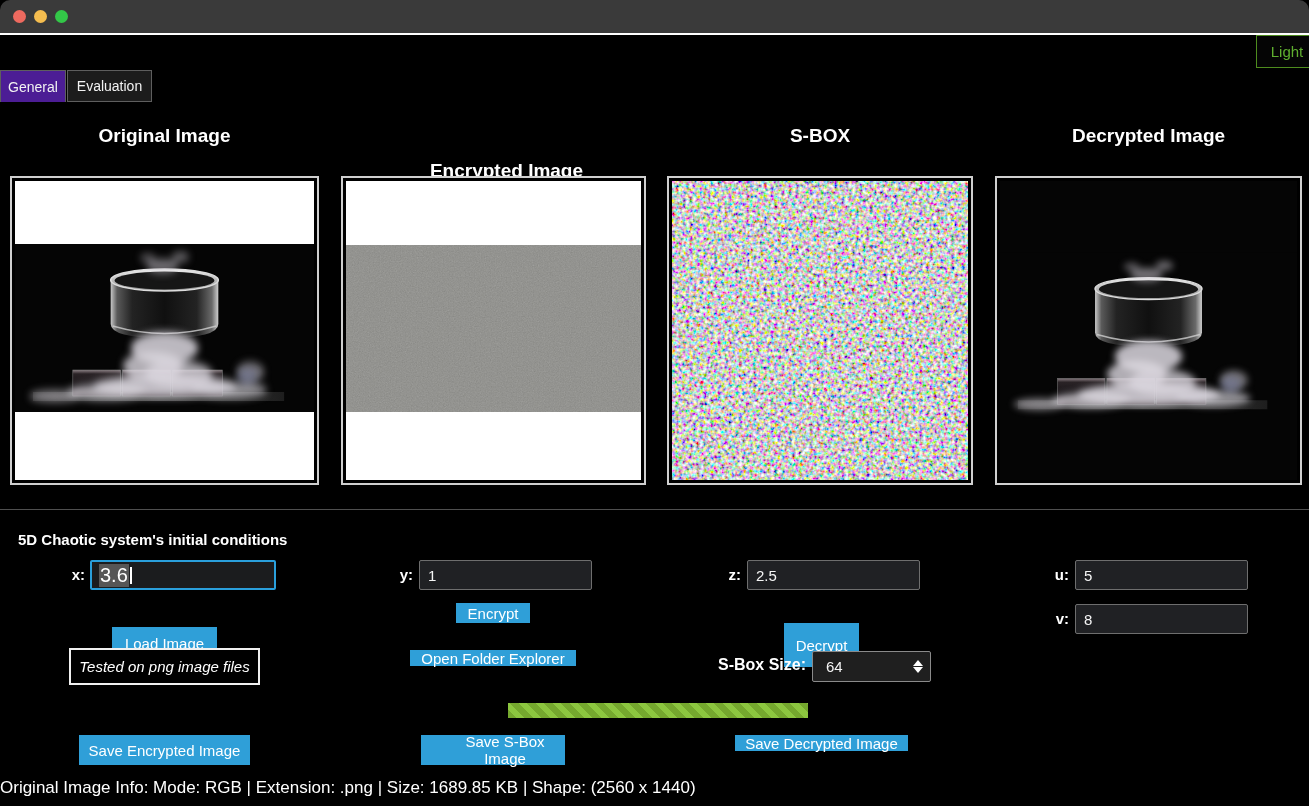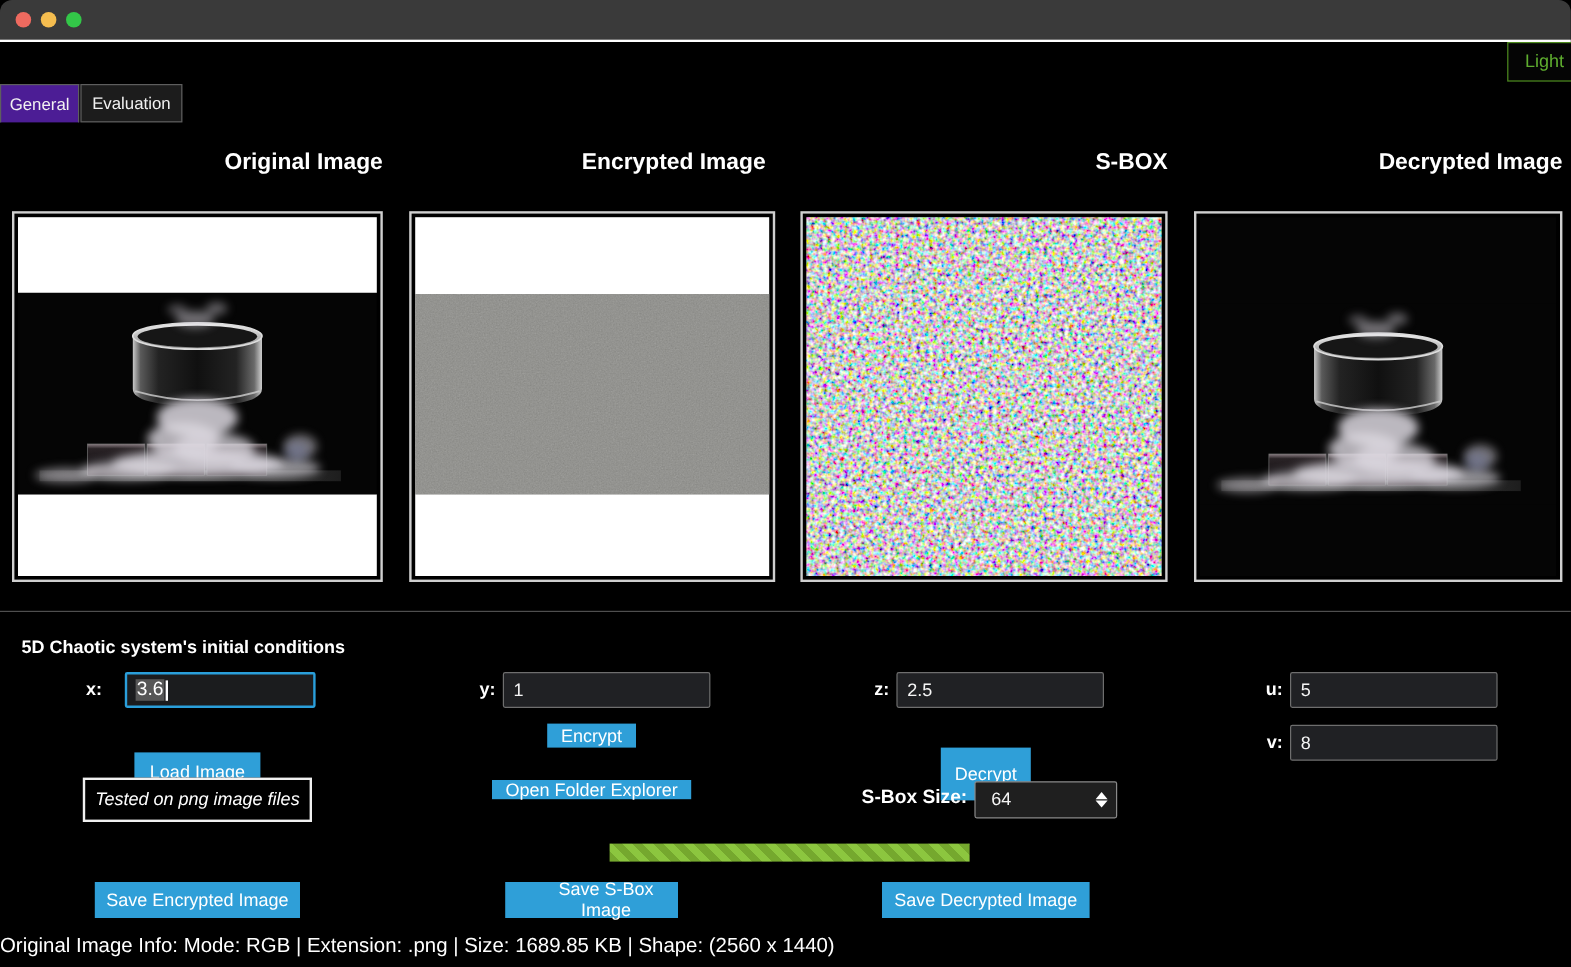--- a/index.html
+++ b/index.html
@@ -21,23 +21,23 @@
                font-size:15px; display:flex; align-items:center; justify-content:center; }
 
   
   .tab { position:absolute; top:70px; height:32px; display:flex; align-items:center;
          justify-content:center; font-size:14px; color:#f2f2f2; }
   .tab-general { left:0; width:66px; background:#4c1d95; border:1px solid #5e5e5e; border-bottom:none; }
   .tab-eval { left:67px; width:85px; background:#1c1c1c; border:1px solid #5e5e5e; }
 
   
   .panel-header { position:absolute; top:125px; height:24px; font-size:19px; font-weight:700;
-                  text-align:right; color:#fff; }
+                  text-align:center; color:#fff; }
   .ph1 { left:10px;  width:309px; }
-  .ph2 { left:333px; width:305px; }
+  .ph2 { left:354px; width:305px;margin-top:35px; }
   .ph3 { left:667px; width:306px; }
   .ph4 { left:995px; width:307px; }
 
   
   .panel { position:absolute; top:176px; height:309px; border:2px solid #cfcfcf;
            background:#000; padding:3px; }
   .p1 { left:10px;  width:309px; }
   .p2 { left:341px; width:305px; }
   .p3 { left:667px; width:306px; }
   .p4 { left:995px; width:307px; }
@@ -49,23 +49,23 @@
   .enc-band svg, .noise-fill { display:block; width:100%; height:100%; }
 
   .separator { position:absolute; left:0; top:509px; width:1309px; height:1px; background:#4f4f4f; }
 
   
   .section-title { position:absolute; left:18px; top:531px; font-size:15px; font-weight:700; }
   .field-label { position:absolute; width:45px; text-align:right; font-size:15px; font-weight:700; }
   .text-input { position:absolute; width:173px; height:30px; background:#202124;
                 border:1px solid #6e6e6e; border-radius:2px; color:#f5f5f5;
                 font-size:15px; padding-left:8px; font-family:"Liberation Sans", sans-serif; }
-  .x-input { position:absolute; left:104px; top:560px; width:159px; height:30px;
+  .x-input { position:absolute; left:90px; top:560px; width:186px; height:30px;
              background:#1b1c1e; border:2px solid #2a9fdb; border-radius:2px;
-             display:flex; align-items:center; padding-left:7px; font-size:16px; }
+             display:flex; align-items:center; padding-left:7px; font-size:20px; }
   .x-input .sel { background:#565656; padding:0 1px; }
   .x-input .caret { display:inline-block; width:2px; height:17px; background:#fff; margin-left:1px; }
 
   .btn { position:absolute; background:#2f9fd8; color:#fff; border:none;
          font-size:15px; font-family:"Liberation Sans", sans-serif;
          display:flex; align-items:center; justify-content:center; cursor:pointer; }
 
   .note-box { position:absolute; left:69px; top:648px; width:191px; height:37px;
               border:2px solid #f0f0f0; background:#000; color:#fff;
               font-style:italic; font-size:15px; display:flex; align-items:center; justify-content:center; }
@@ -260,15 +260,15 @@
   <span class="spin-arrows">
     <span class="arrow up"></span>
     <span class="arrow down"></span>
   </span>
 </div>
 
 <div class="progress"></div>
 
 <button class="btn" style="left:79px; top:735px; width:171px; height:30px;">Save Encrypted Image</button>
 <button class="btn" style="left:421px; top:735px; width:144px; height:30px;padding-left:24px;">Save S-Box Image</button>
-<button class="btn" style="left:735px; top:735px; width:173px; height:30px;">Save Decrypted Image</button>
+<button class="btn" style="left:735px; top:735px; width:173px; height:16px;">Save Decrypted Image</button>
 
 <div class="status">Original Image Info: Mode: RGB | Extension: .png | Size: 1689.85 KB | Shape: (2560 x 1440)</div>
 
 </body></html>

